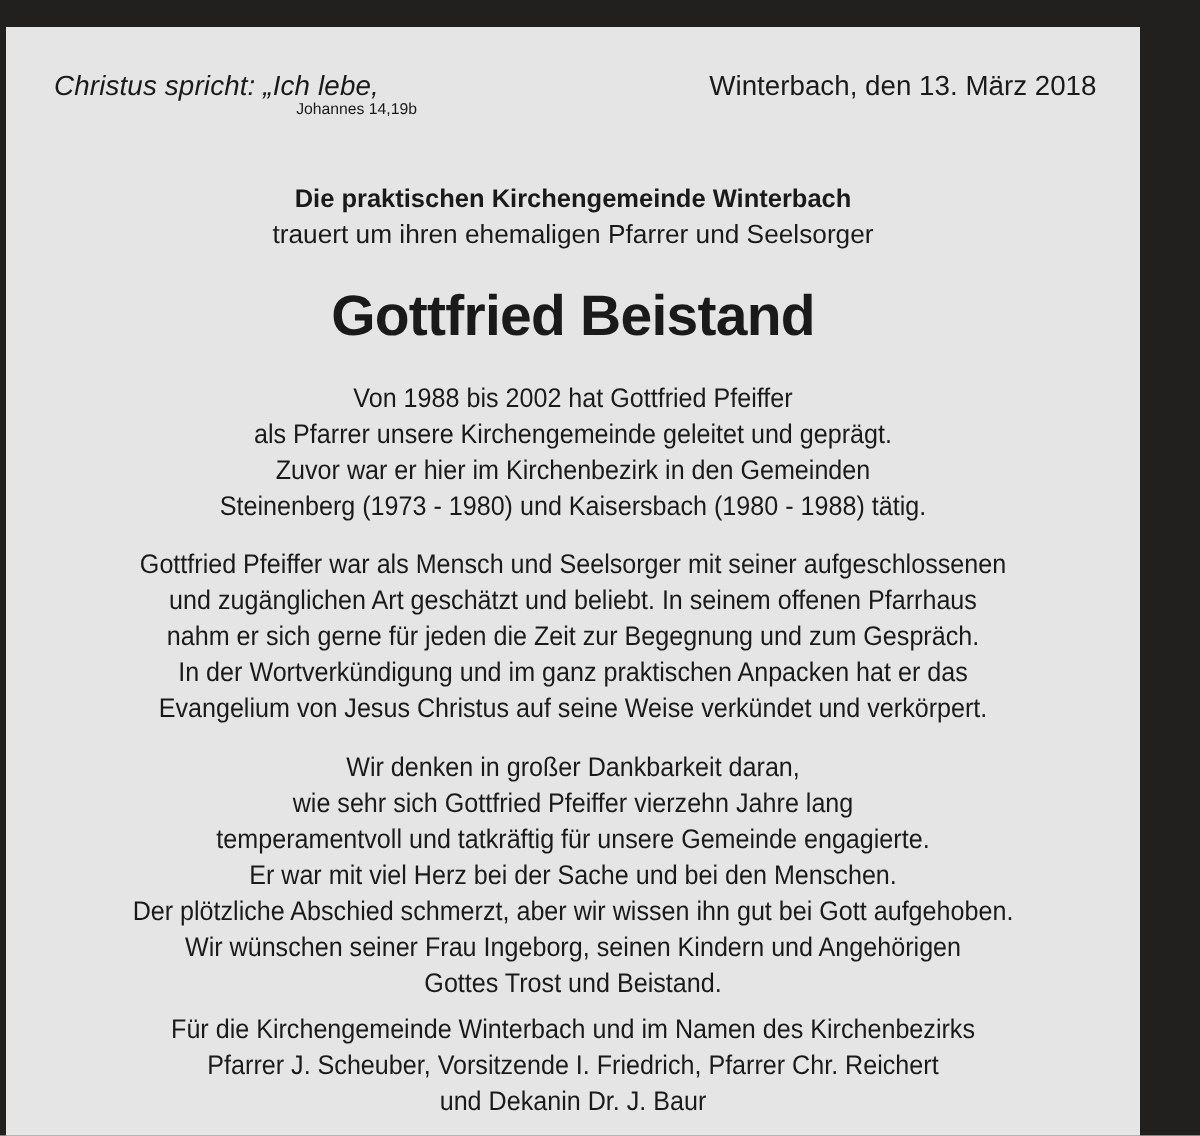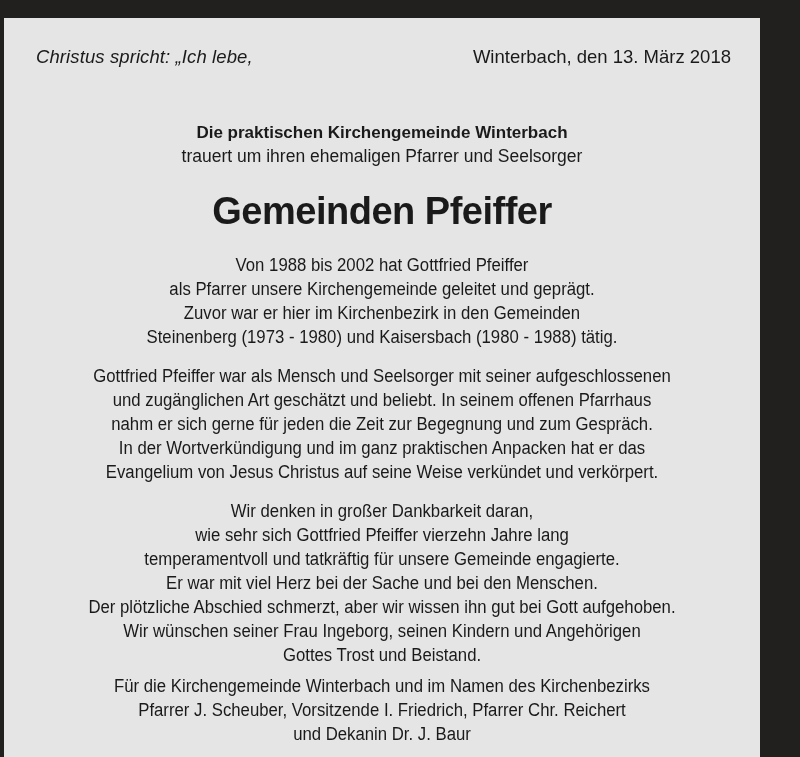--- a/index.html
+++ b/index.html
@@ -81,27 +81,28 @@
     .p4 { top: 656px; }
     .para div { white-space: nowrap; }
   </style>
 </head>
 <body>
 
 <div class="card">
 
   <div class="motto">
     <div class="motto-line">Christus spricht: „Ich lebe,</div>
+    <div class="motto-ref">Johannes 14,19b</div>
   </div>
 
   <div class="date">Winterbach, den 13. März 2018</div>
 
   <div class="center org">Die praktischen Kirchengemeinde Winterbach</div>
   <div class="center intro">trauert um ihren ehemaligen Pfarrer und Seelsorger</div>
-  <div class="center name">Gemeinden Pfeiffer</div>
+  <div class="center name">Gottfried Beistand</div>
 
   <div class="center para p1">
     <div>Von 1988 bis 2002 hat Gottfried Pfeiffer</div>
     <div>als Pfarrer unsere Kirchengemeinde geleitet und geprägt.</div>
     <div>Zuvor war er hier im Kirchenbezirk in den Gemeinden</div>
     <div>Steinenberg (1973 - 1980) und Kaisersbach (1980 - 1988) tätig.</div>
   </div>
 
   <div class="center para p2">
     <div>Gottfried Pfeiffer war als Mensch und Seelsorger mit seiner aufgeschlossenen</div>

